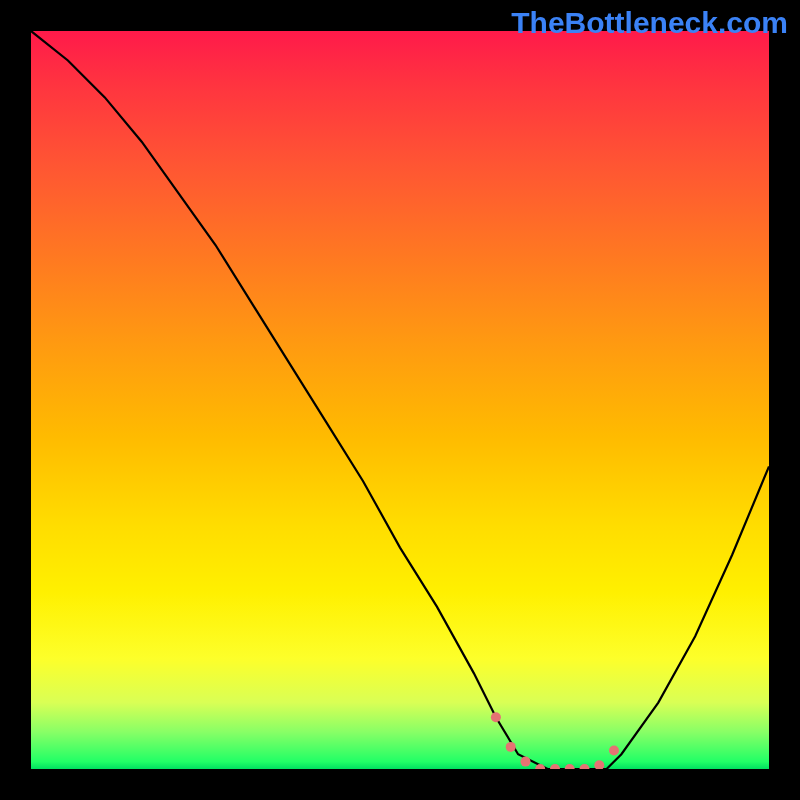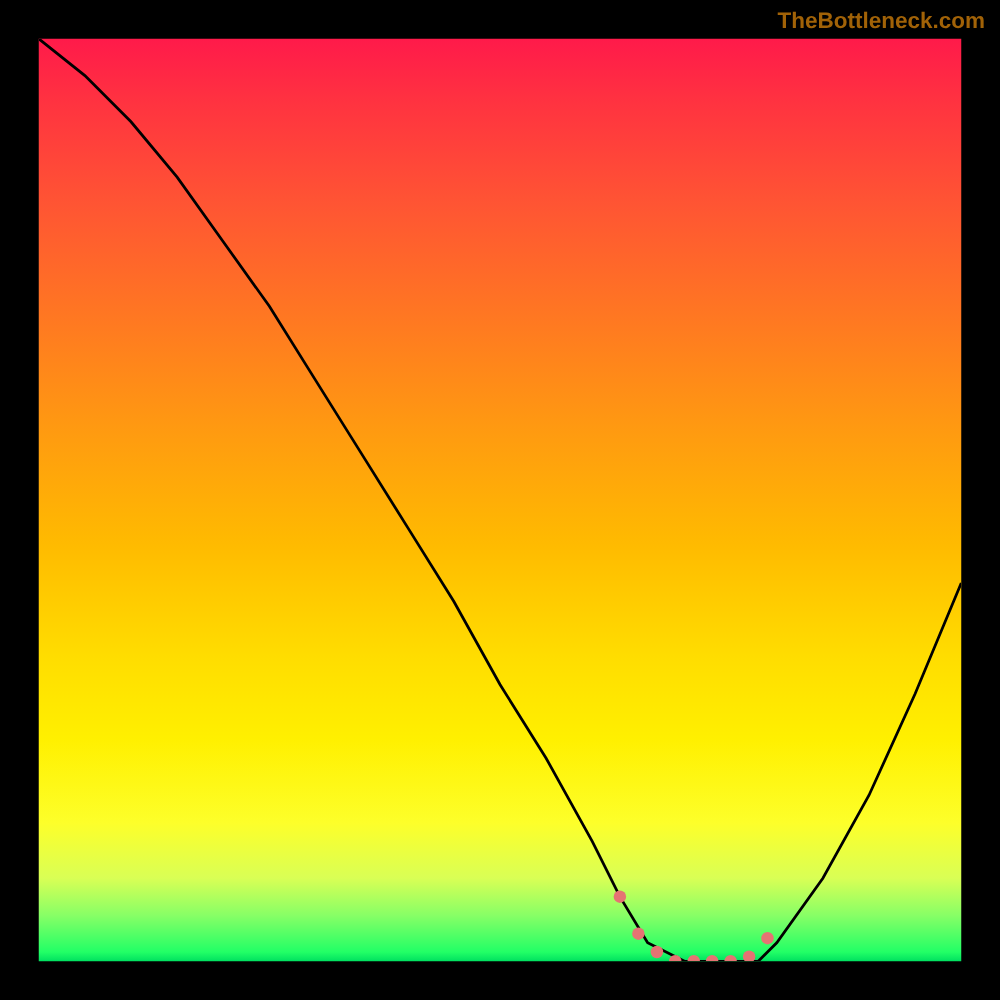--- a/index.html
+++ b/index.html
@@ -14,22 +14,22 @@
   .container {
     position: relative;
     width: 800px;
     height: 800px;
     background: #000;
   }
   .watermark {
     position: absolute;
     top: 6px;
     right: 12px;
-    color: #a16207;
-    font-size: 18px;
+    color: #3b82f6;
+    font-size: 30px;
     font-weight: bold;
     z-index: 10;
   }
   .plot-area {
     position: absolute;
     left: 31px;
     top: 31px;
     width: 738px;
     height: 738px;
     background: linear-gradient(to bottom,

